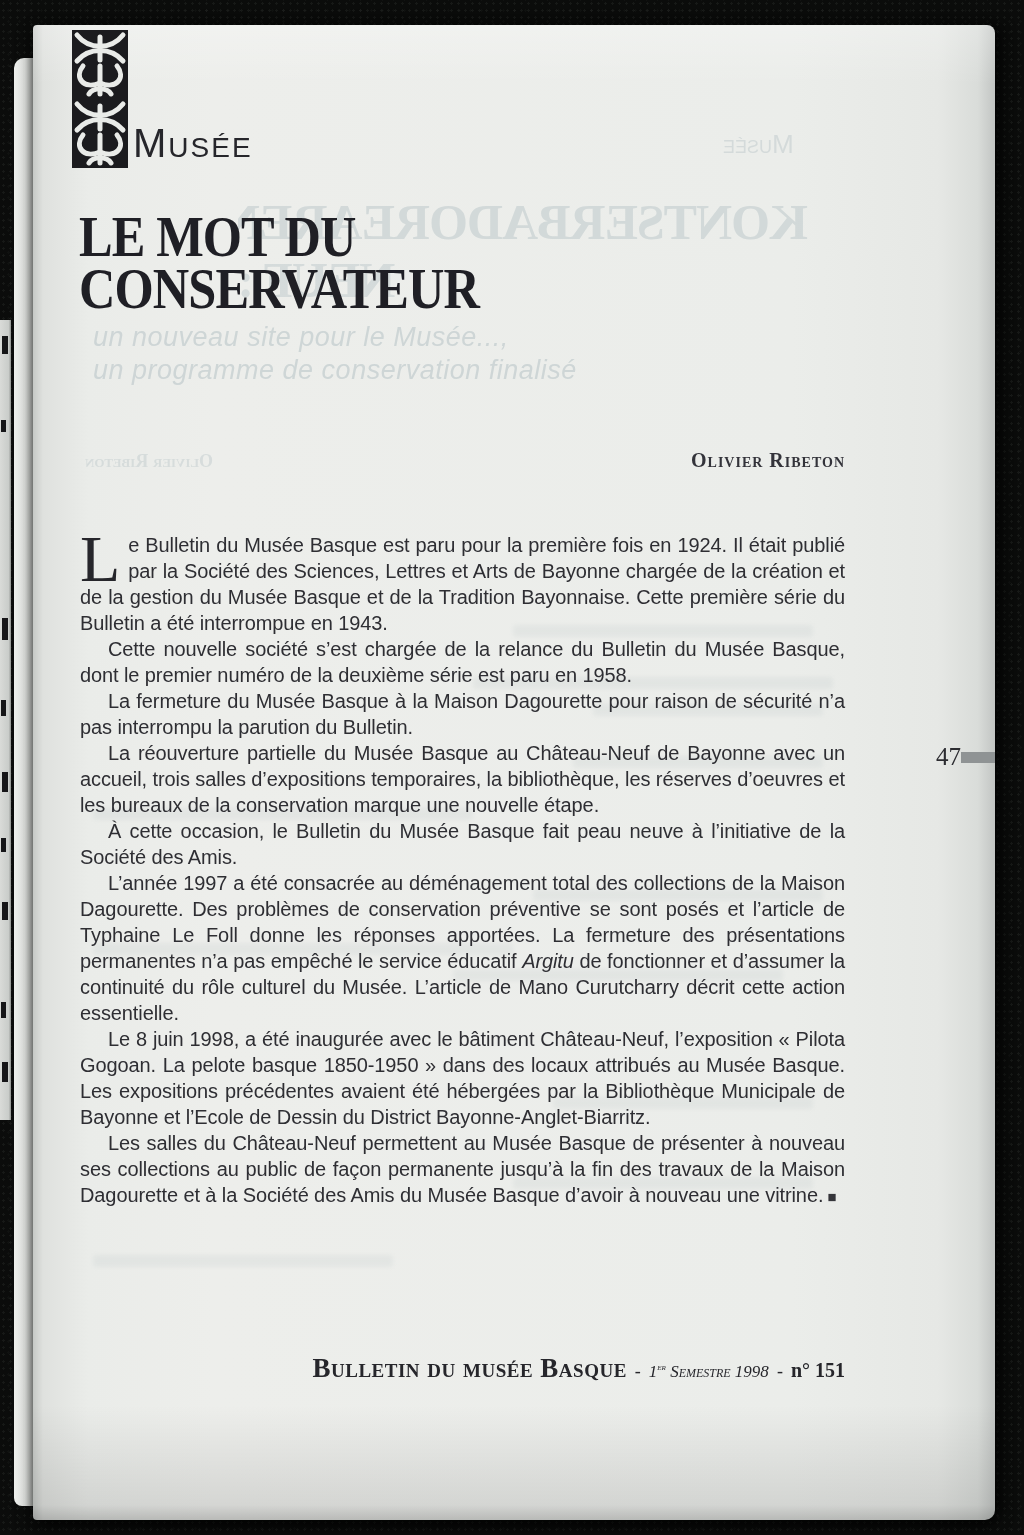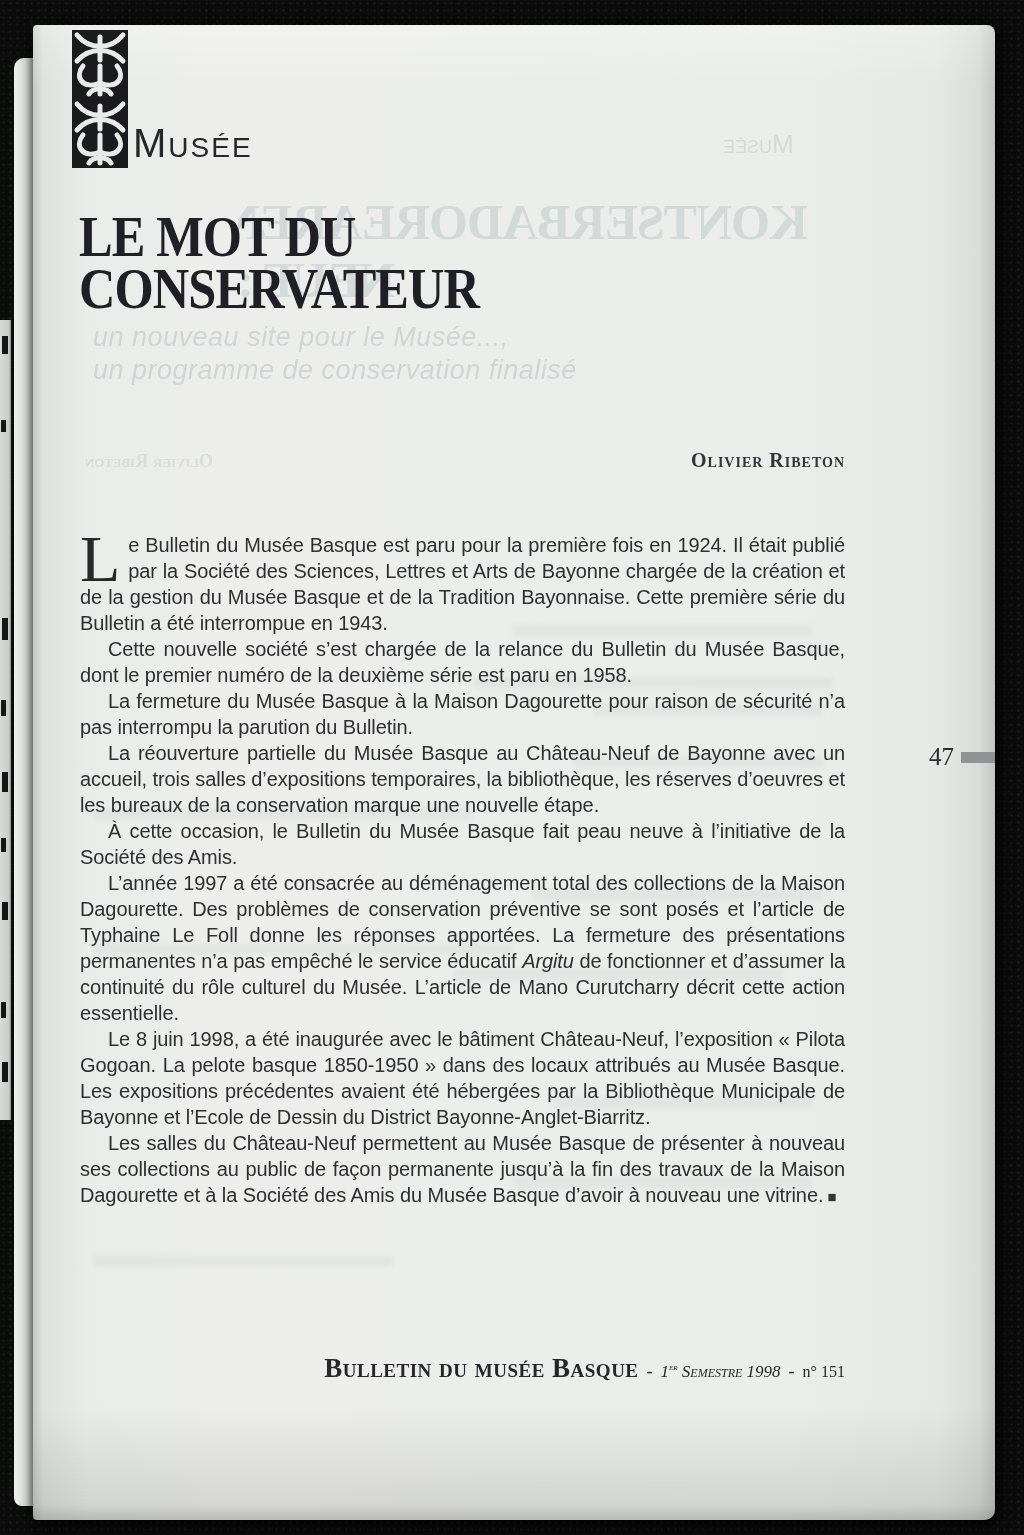--- a/index.html
+++ b/index.html
@@ -88,34 +88,33 @@
   }
   .it{font-style:italic;}
   .endsq{font-size:15px; color:#35353a; letter-spacing:0;}
 
   
   .pageno-row{
     position:absolute; right:0; top:718px; display:flex; align-items:center; z-index:5;
   }
   .pageno{
     font-family:"Liberation Serif", serif; font-size:25px; color:#2c2c31;
-    margin-right:7px;
   }
   .pageno-bar{width:34px; height:11px; background:var(--bar);}
 
   
   .footer{
     position:absolute; right:150px; top:1328px; white-space:nowrap; z-index:5;
     font-family:"Liberation Serif", serif; color:#26262b;
   }
   .footer .journal{font-variant:small-caps; font-weight:700; font-size:27px; letter-spacing:.5px;}
   .footer .dash{font-size:18px; padding:0 4px;}
   .footer .period{font-style:italic; font-variant:small-caps; font-size:17px;}
   .footer .period sup{font-size:10px;}
-  .footer .issue{font-weight:400; font-size:16px;text-align:center;}
+  .footer .issue{font-weight:700; font-size:20px;text-align:center;}
 
   
   .ghost{position:absolute; color:var(--ghost); z-index:4;}
   .mirror{transform:scaleX(-1);}
   .ghost-header{left:690px; top:104px; font-variant:small-caps; font-size:26px; opacity:.55;}
   .ghost-title1{
     left:205px; top:168px; width:570px; text-align:right;
     font-family:"Liberation Serif", serif; font-weight:700; font-size:50px;
     letter-spacing:-1px; opacity:.6; white-space:nowrap; overflow:hidden;
   }

